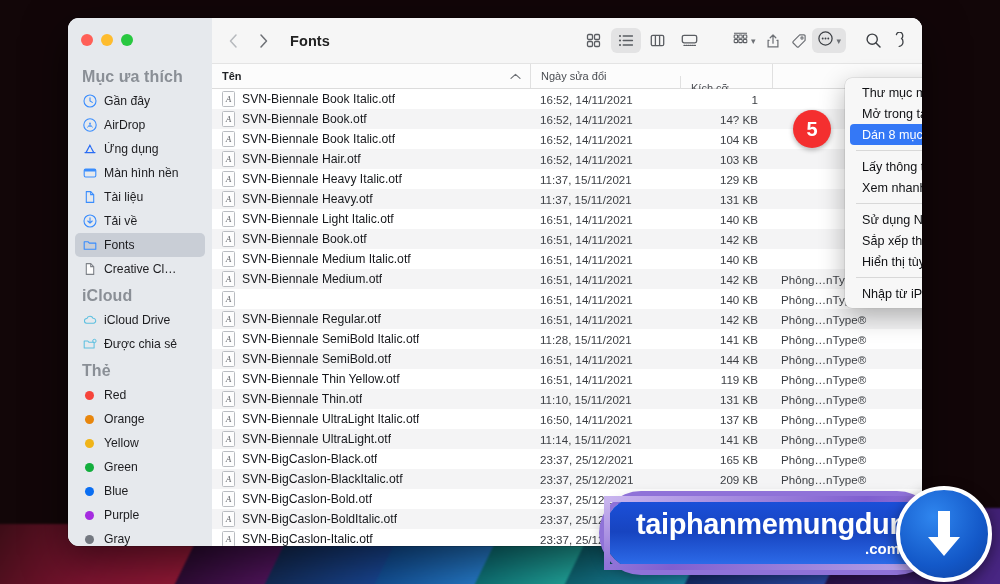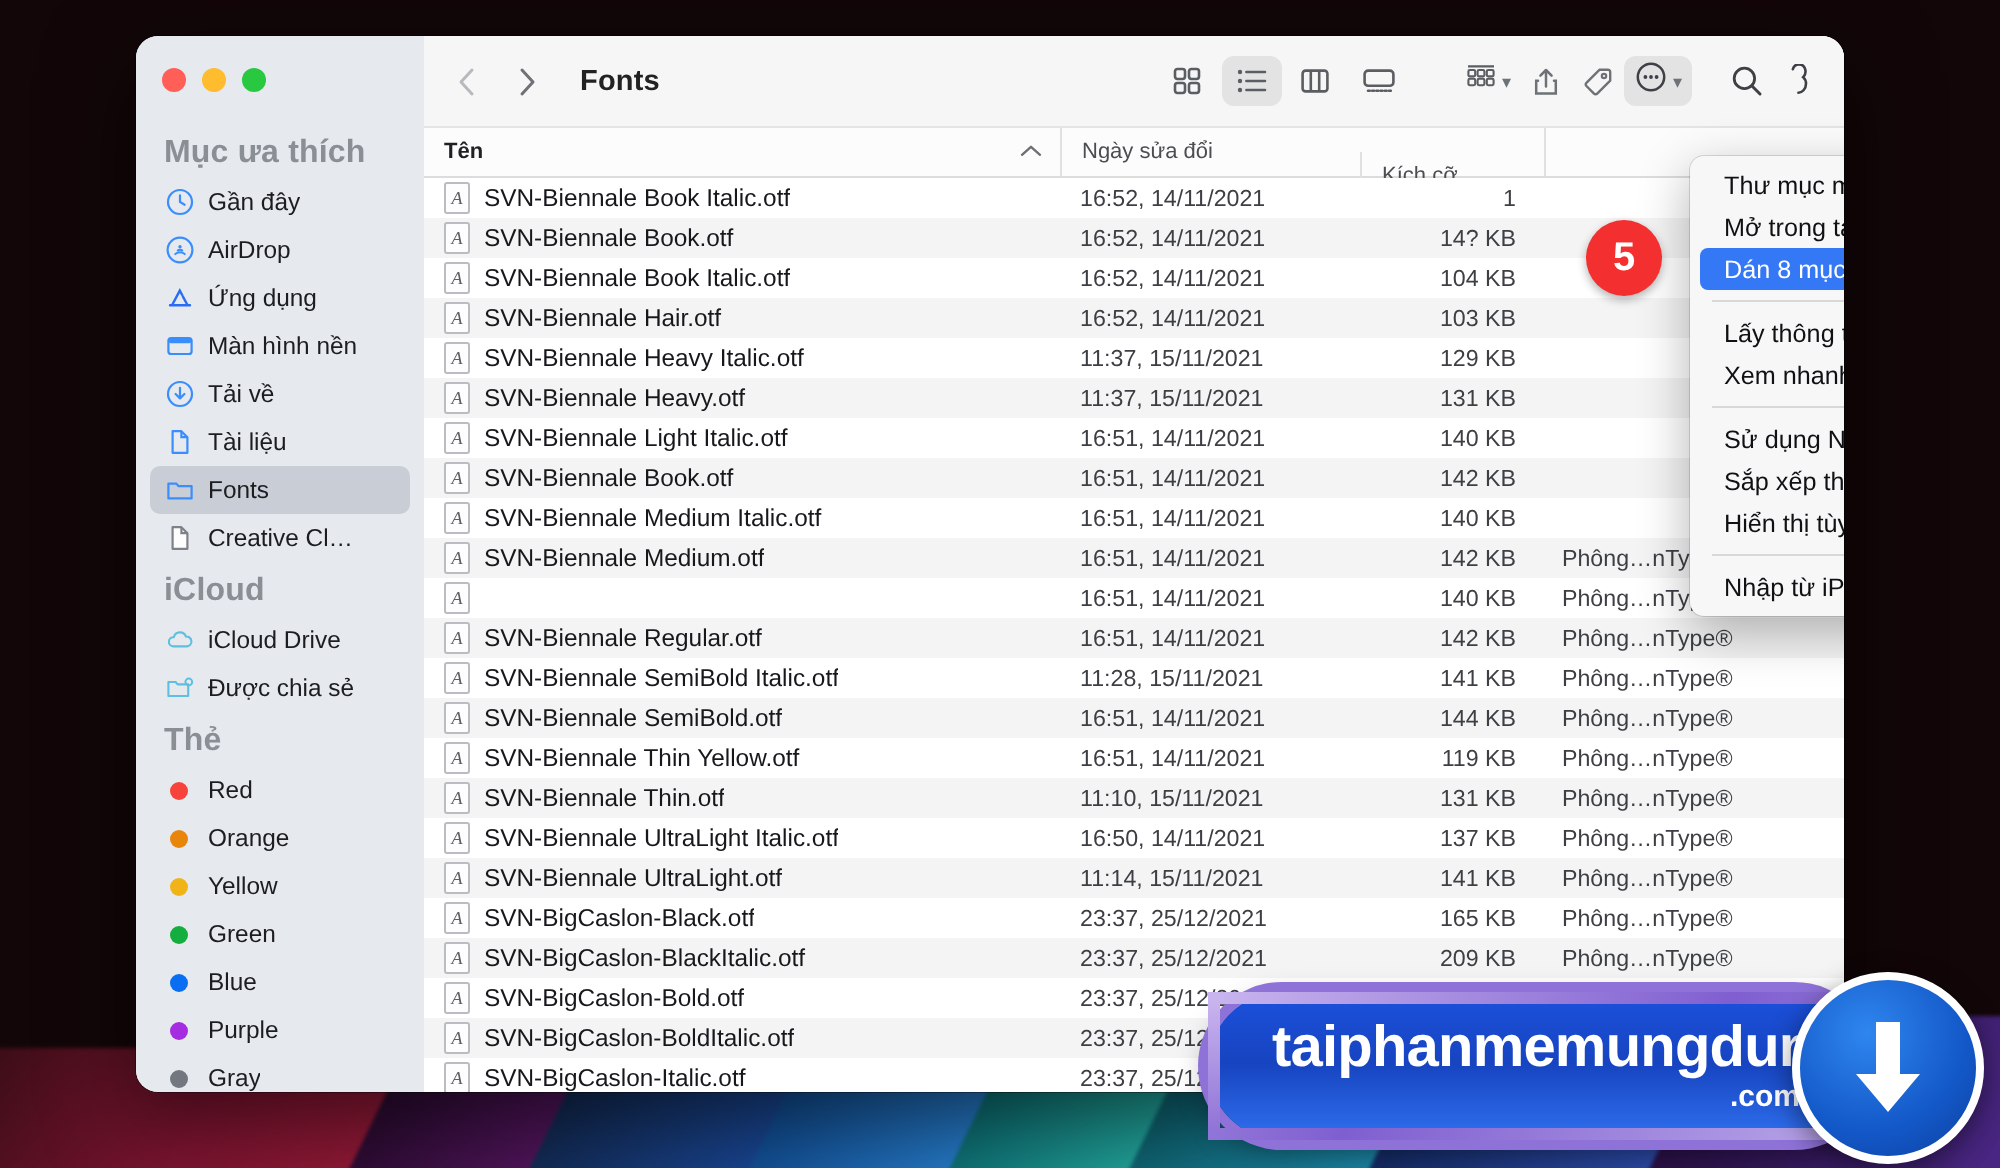--- a/index.html
+++ b/index.html
@@ -291,35 +291,35 @@
               <rect x="1.2" y="3" width="11.6" height="8" rx="1.4" fill="none" stroke="#3a8dfd" stroke-width="1.1"></rect>
               <rect x="1.2" y="3" width="11.6" height="2.6" rx="1.2" fill="#3a8dfd"></rect>
             </svg>
         </span>
         <span class="side-label">Màn hình nền</span>
       </div>
 
       <div class="side-item">
         <span class="side-ic">
           <svg width="14" height="14" viewBox="0 0 14 14">
+              <path d="M3.3 1.6h4.4l3 3v7.8H3.3z" fill="none" stroke="#3a8dfd" stroke-width="1.1" stroke-linejoin="round"></path>
+              <path d="M7.7 1.6v3h3" fill="none" stroke="#3a8dfd" stroke-width="1.1"></path>
+            </svg>
+        </span>
+        <span class="side-label">Tài liệu</span>
+      </div>
+
+      <div class="side-item">
+        <span class="side-ic">
+          <svg width="14" height="14" viewBox="0 0 14 14">
               <circle cx="7" cy="7" r="6" fill="none" stroke="#3a8dfd" stroke-width="1.1"></circle>
               <path d="M7 3.9v5.2M4.8 7l2.2 2.2L9.2 7" fill="none" stroke="#3a8dfd" stroke-width="1.1" stroke-linecap="round" stroke-linejoin="round"></path>
             </svg>
         </span>
         <span class="side-label">Tải về</span>
-      </div>
-
-      <div class="side-item">
-        <span class="side-ic">
-          <svg width="14" height="14" viewBox="0 0 14 14">
-              <path d="M3.3 1.6h4.4l3 3v7.8H3.3z" fill="none" stroke="#3a8dfd" stroke-width="1.1" stroke-linejoin="round"></path>
-              <path d="M7.7 1.6v3h3" fill="none" stroke="#3a8dfd" stroke-width="1.1"></path>
-            </svg>
-        </span>
-        <span class="side-label">Tài liệu</span>
       </div>
 
       <div class="side-item selected">
         <span class="side-ic">
           <svg width="14" height="14" viewBox="0 0 14 14">
               <path d="M1.2 3.8h4l1.1 1.3h6.5v6.1H1.2z" fill="none" stroke="#3a8dfd" stroke-width="1.1" stroke-linejoin="round"></path>
             </svg>
         </span>
         <span class="side-label">Fonts</span>
       </div>

